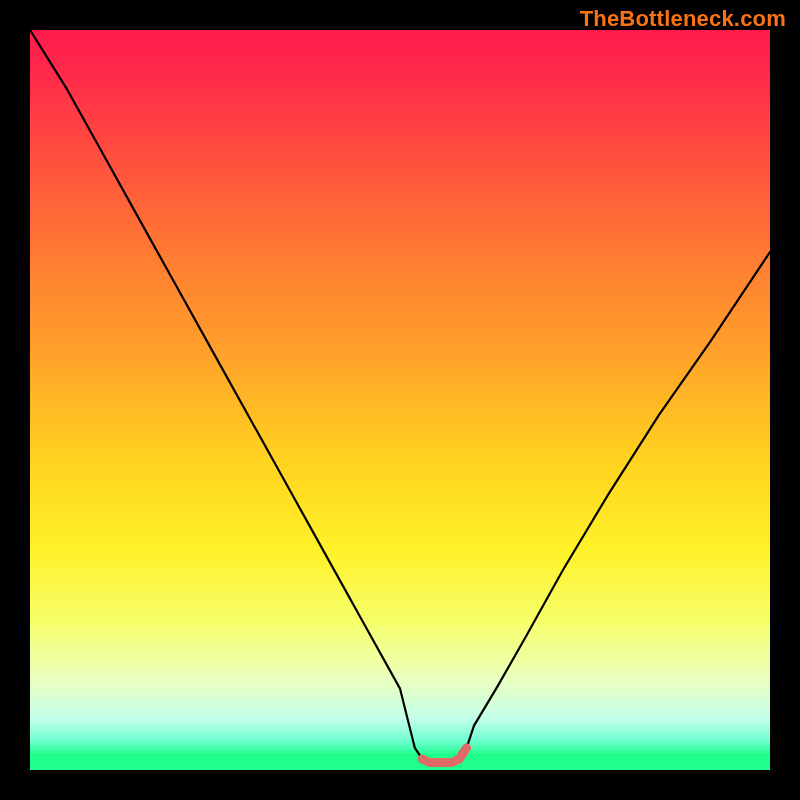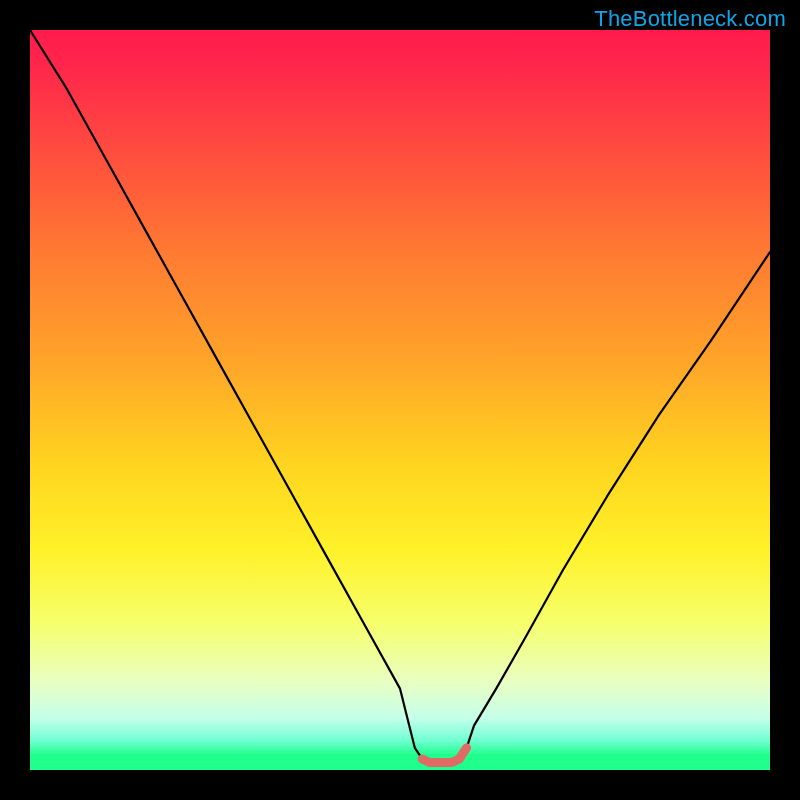--- a/index.html
+++ b/index.html
@@ -14,23 +14,23 @@
   .frame {
     position: relative;
     width: 800px;
     height: 800px;
     background: #000;
   }
   .watermark {
     position: absolute;
     top: 6px;
     right: 14px;
-    color: #0ea5e9;
+    color: #f97316;
     font-size: 22px;
-    font-weight: 400;
+    font-weight: 700;
     letter-spacing: 0.2px;
     z-index: 40;
   }
   .plot-area {
     position: absolute;
     left: 30px;
     top: 30px;
     width: 740px;
     height: 740px;
     overflow: hidden;

